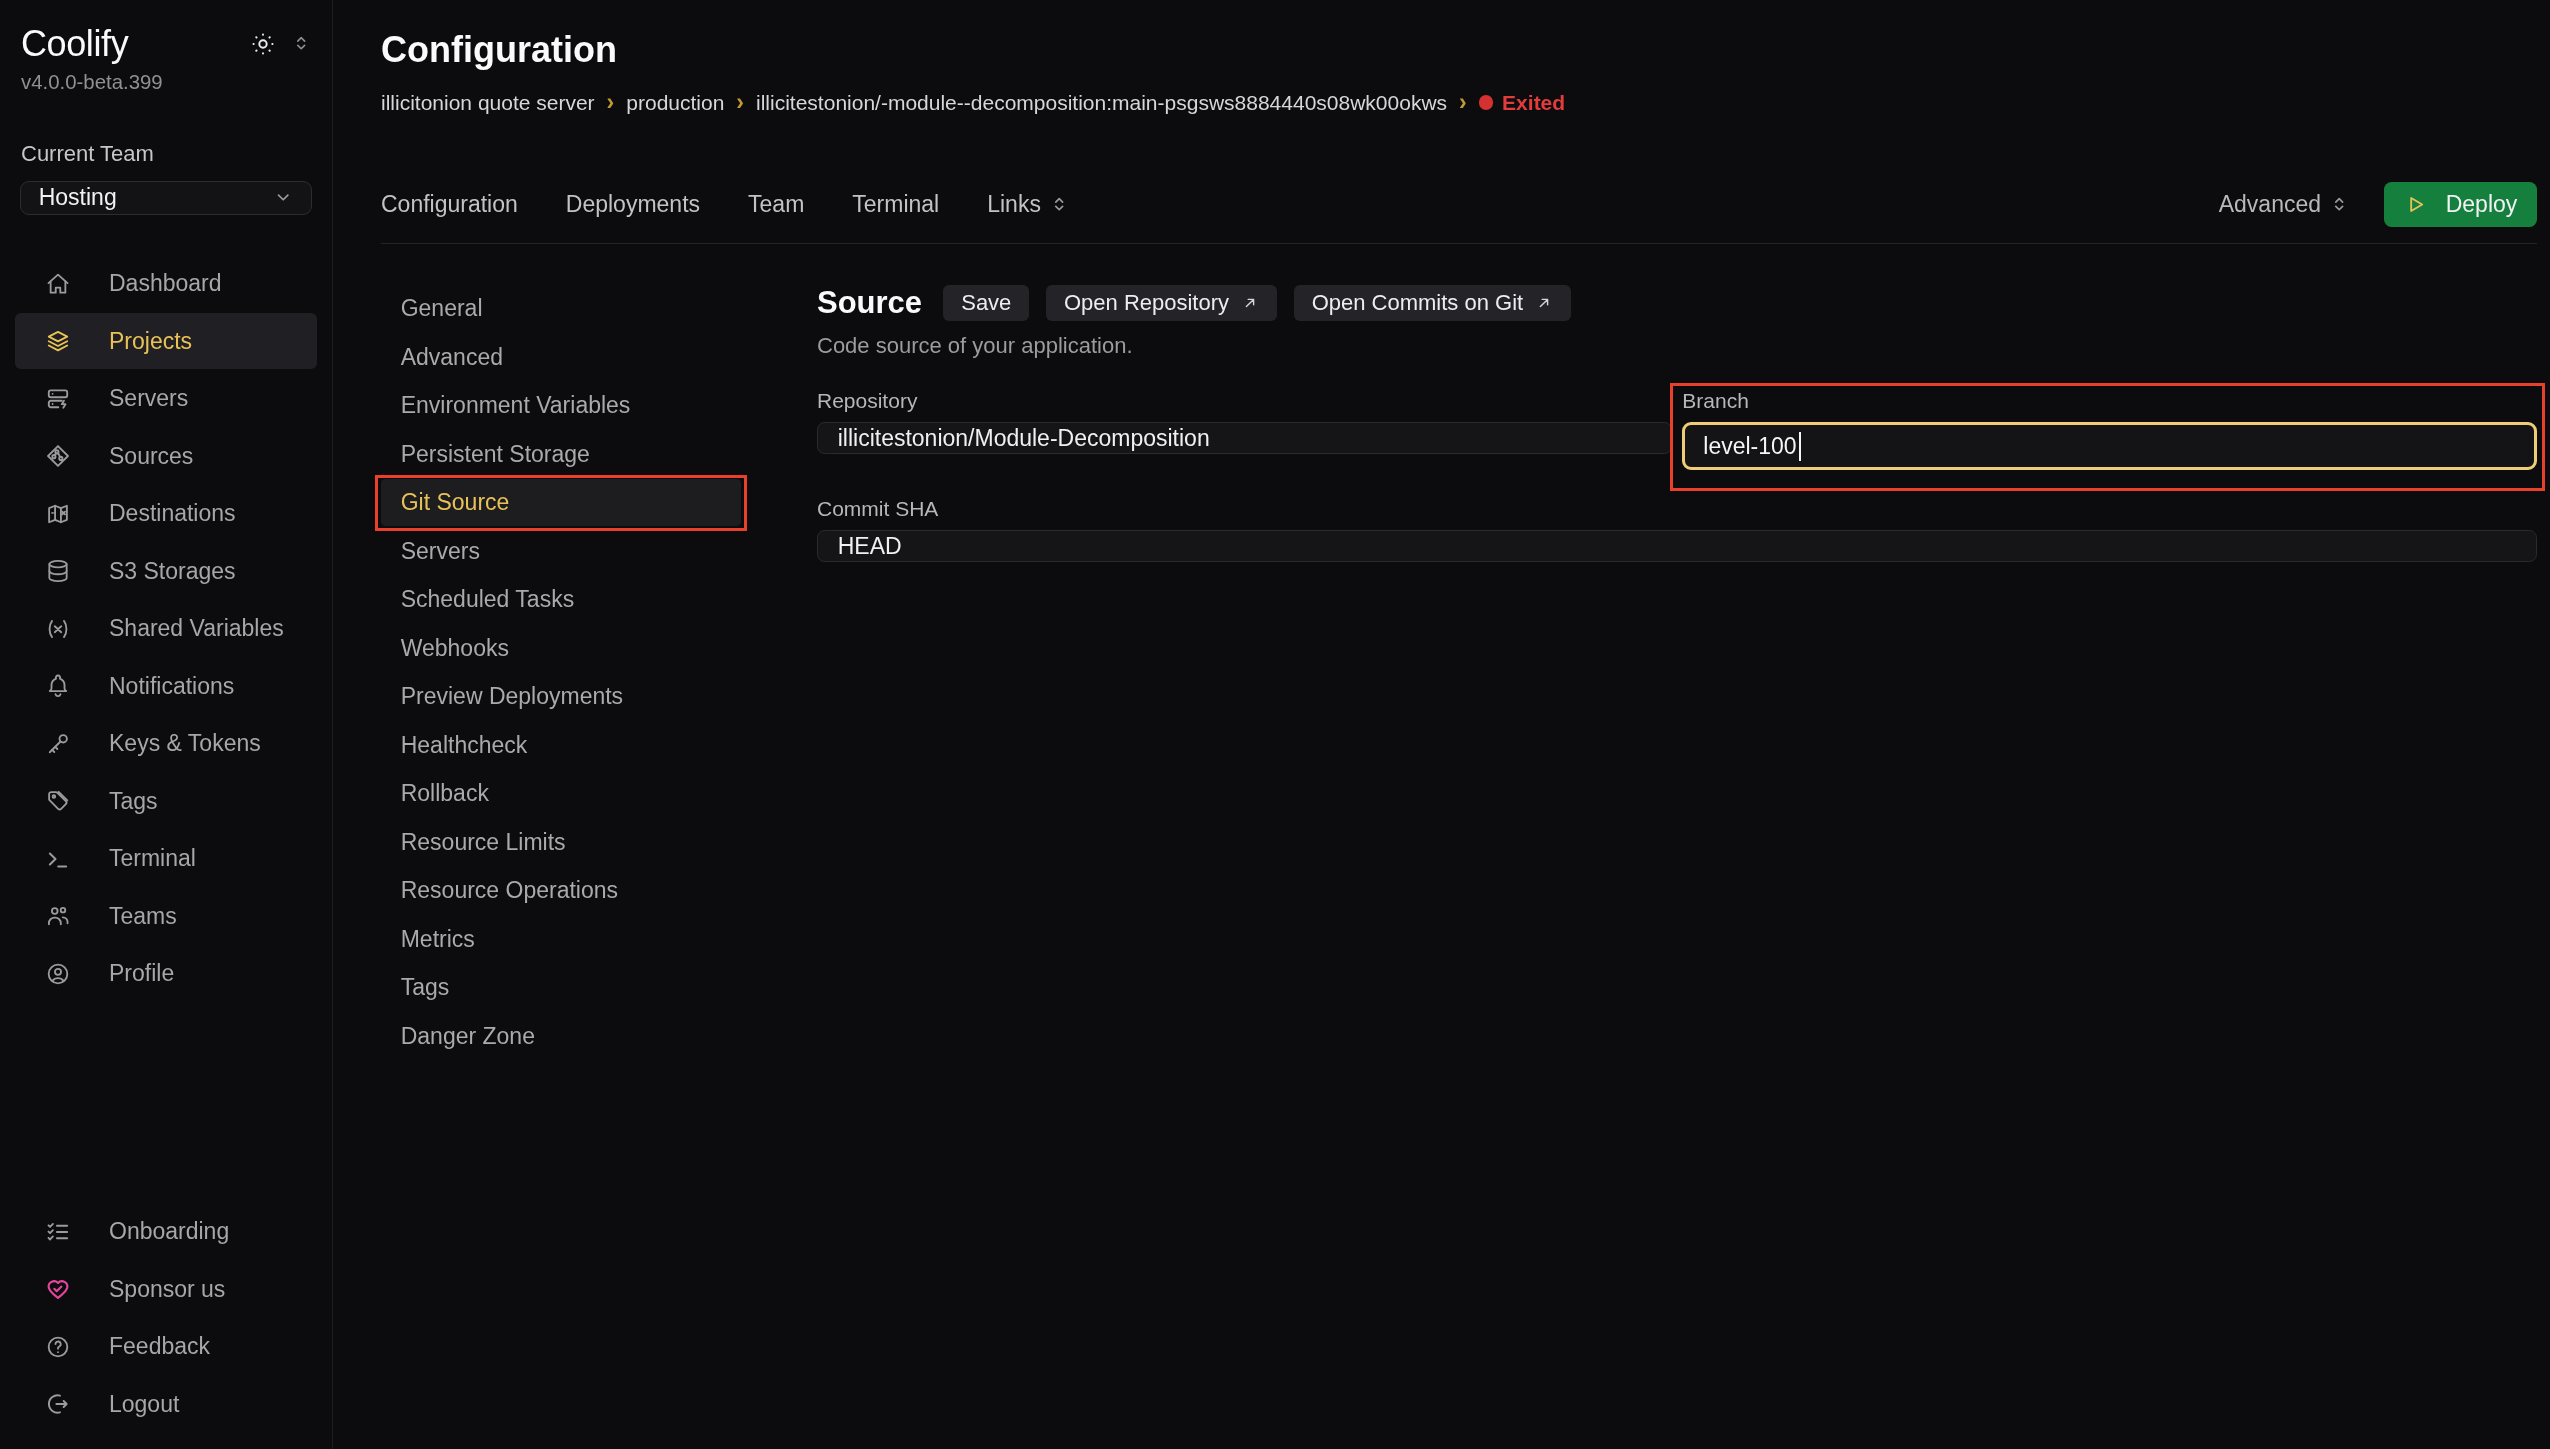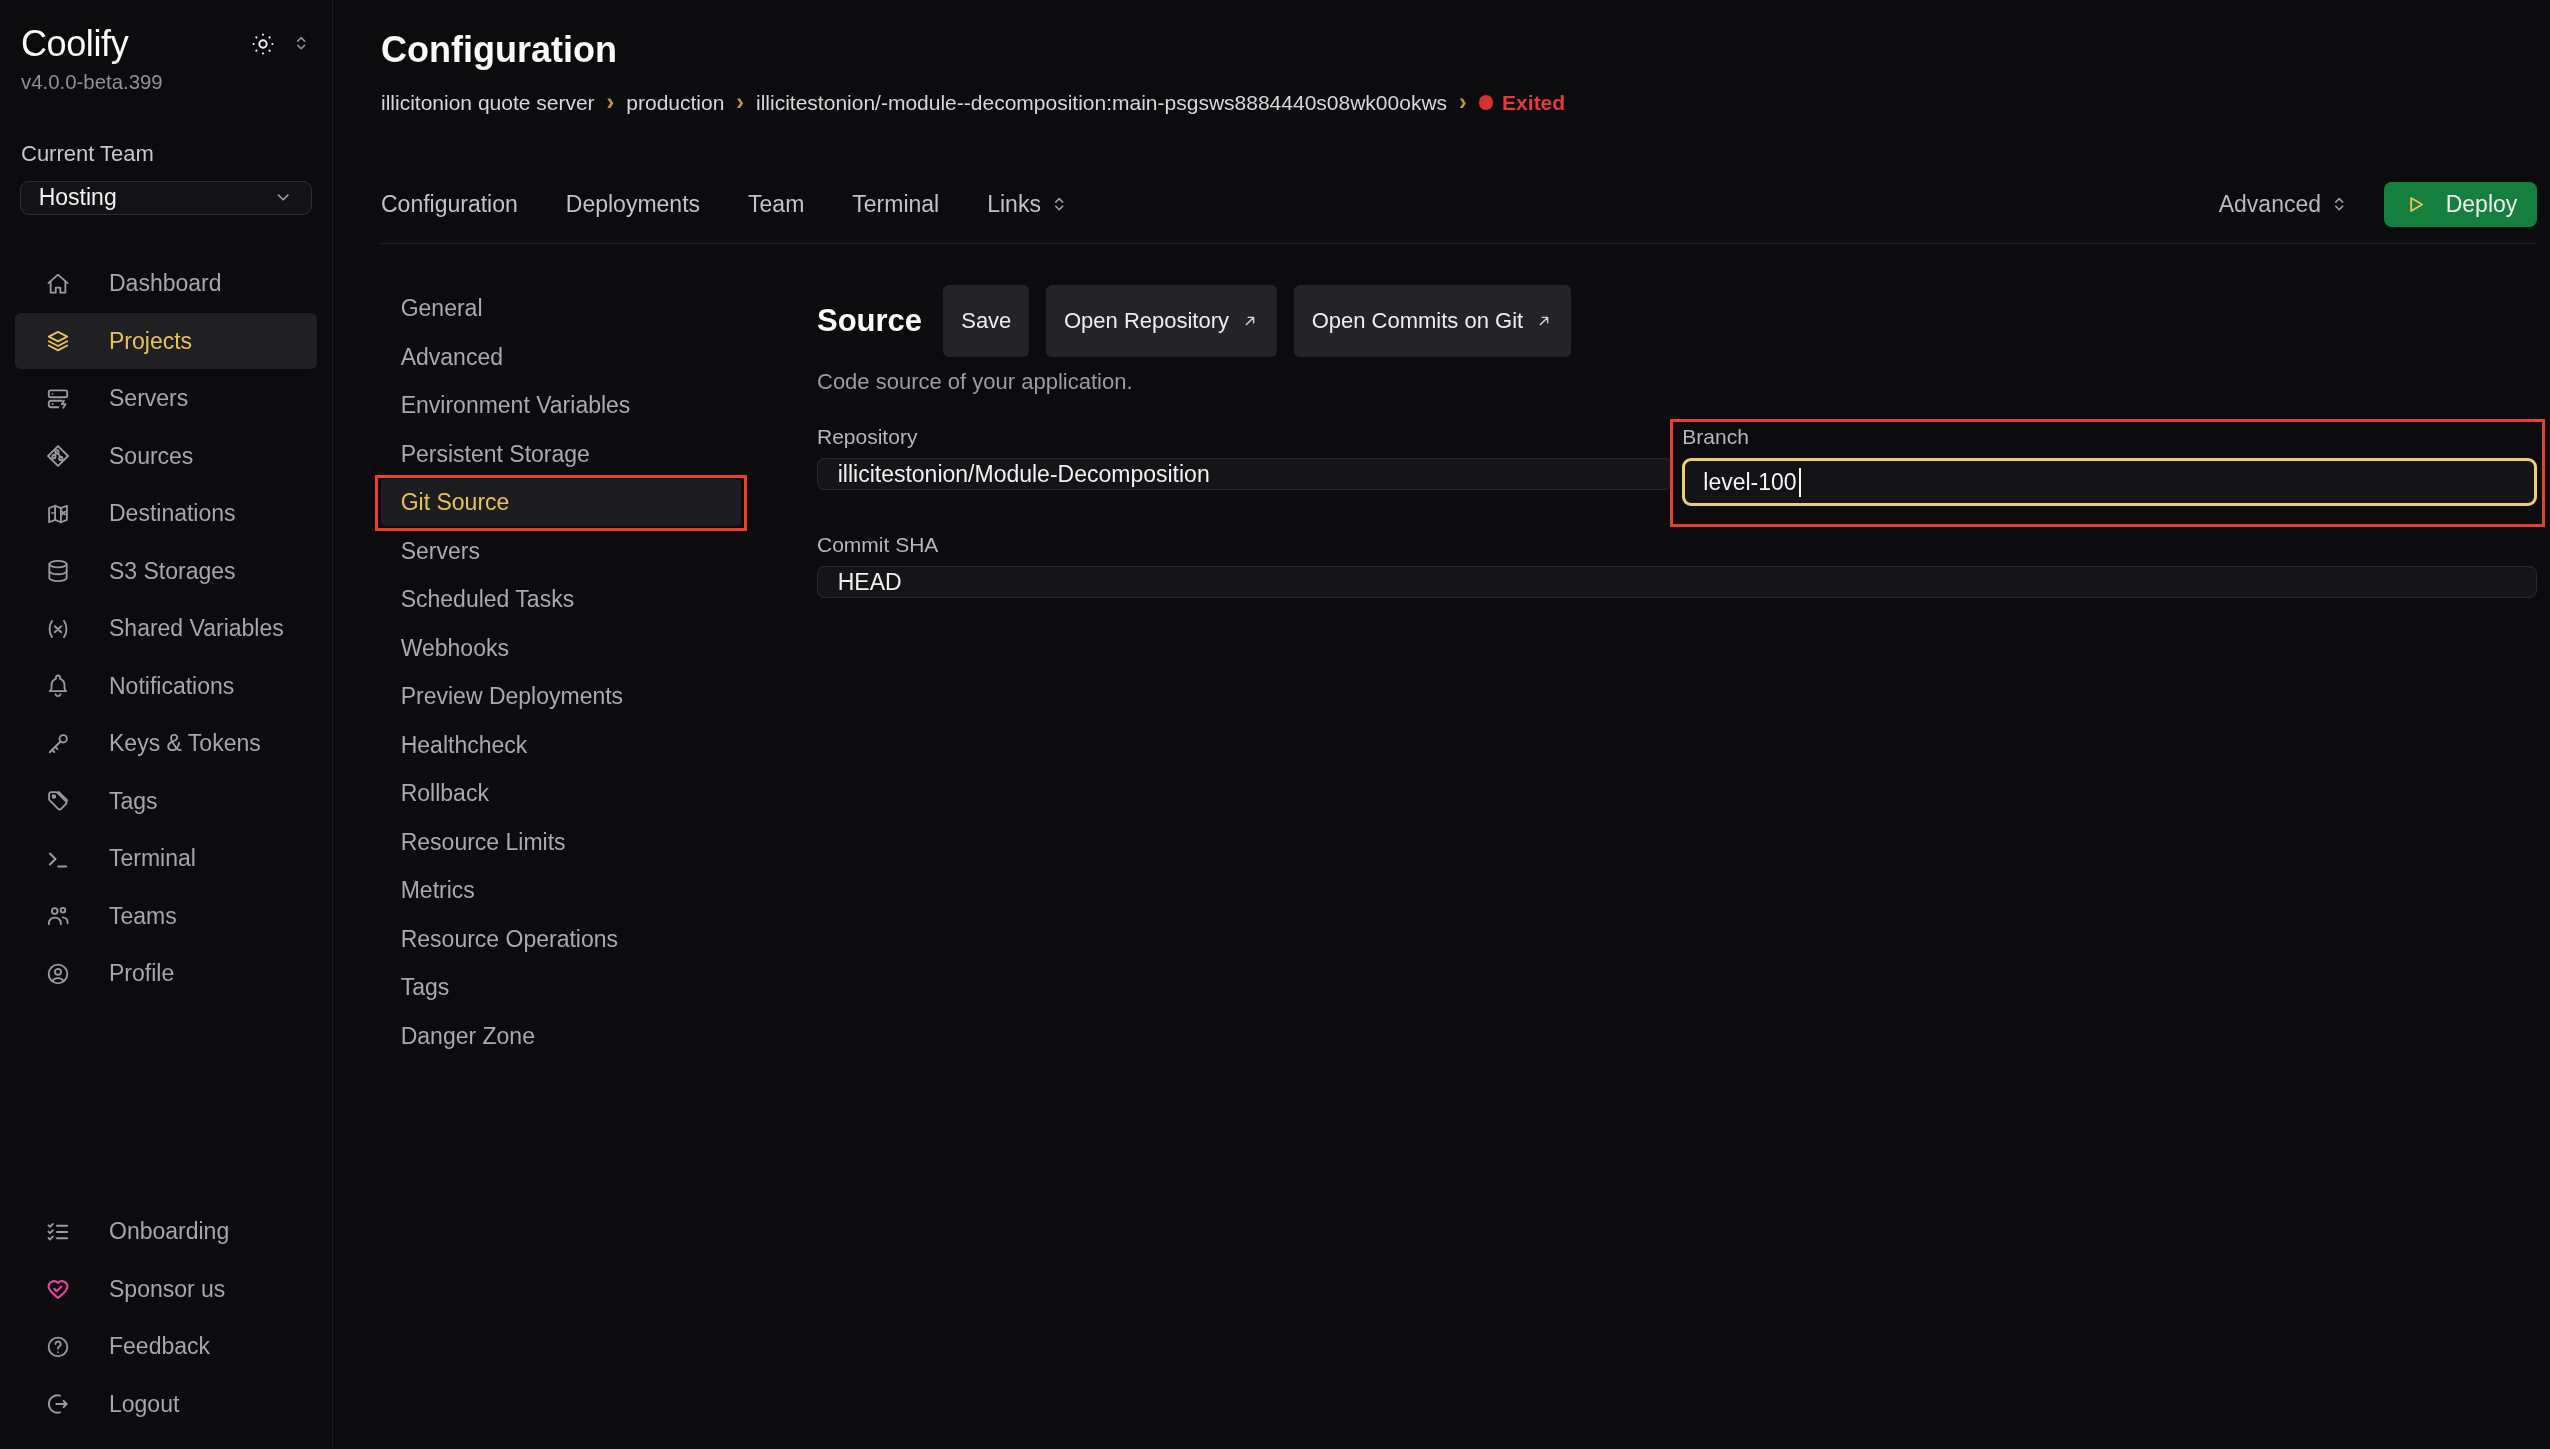--- a/index.html
+++ b/index.html
@@ -71,21 +71,21 @@
   .subnav { width:360px; margin-right:76px; display:flex; flex-direction:column; gap:1.5px; color:#a9a9ae; }
   .subnav-item { padding:9px 19.7px; border-radius:4.5px; cursor:pointer; line-height:29px; }
   .subnav-item.active { background:#1d1d20; color:#e9c257; }
   .annotated { position:relative; }
   .annotation-box { position:absolute; inset:-4.5px -6px; border:3.8px solid #e8402a; pointer-events:none; }
 
   .form { flex:1; min-width:0; }
   .form-head { display:flex; align-items:center; gap:16.6px; }
   .form-title { font-size:31px; font-weight:700; margin-right:4.5px; color:#fafafa; }
   .btn {
-    background:#242428; border:0; border-radius:6px; padding:23px 18px;
+    background:#242428; border:0; border-radius:6px; padding:5px 18px;
     font-size:22px; color:#ededf0; display:flex; align-items:center; gap:12px;
     font-family:inherit; cursor:pointer; white-space:nowrap;
   }
   .btn .ic-xs { color:#d6d6d9; }
   .form-desc { margin-top:12px; color:#9b9ba0; font-size:22px; }
 
   .fields { display:grid; grid-template-columns:1fr 1fr; column-gap:10.6px; margin-top:30px; }
   .field-label { font-size:21px; color:#b6b6bb; margin-bottom:9px; }
   .text-input {
     width:100%; height:32px; background:#151517; border:1.5px solid #2b2b2f;
@@ -381,22 +381,22 @@
         <span>Git Source</span>
         <span class="annotation-box"></span>
       </div>
       <div class="subnav-item">Servers</div>
       <div class="subnav-item">Scheduled Tasks</div>
       <div class="subnav-item">Webhooks</div>
       <div class="subnav-item">Preview Deployments</div>
       <div class="subnav-item">Healthcheck</div>
       <div class="subnav-item">Rollback</div>
       <div class="subnav-item">Resource Limits</div>
+      <div class="subnav-item">Resource Operations</div>
       <div class="subnav-item">Metrics</div>
-      <div class="subnav-item">Resource Operations</div>
       <div class="subnav-item">Tags</div>
       <div class="subnav-item">Danger Zone</div>
     </nav>
 
     <section class="form">
       <div class="form-head">
         <h2 class="form-title">Source</h2>
         <button class="btn">
             <span>Save</span>
           </button>

